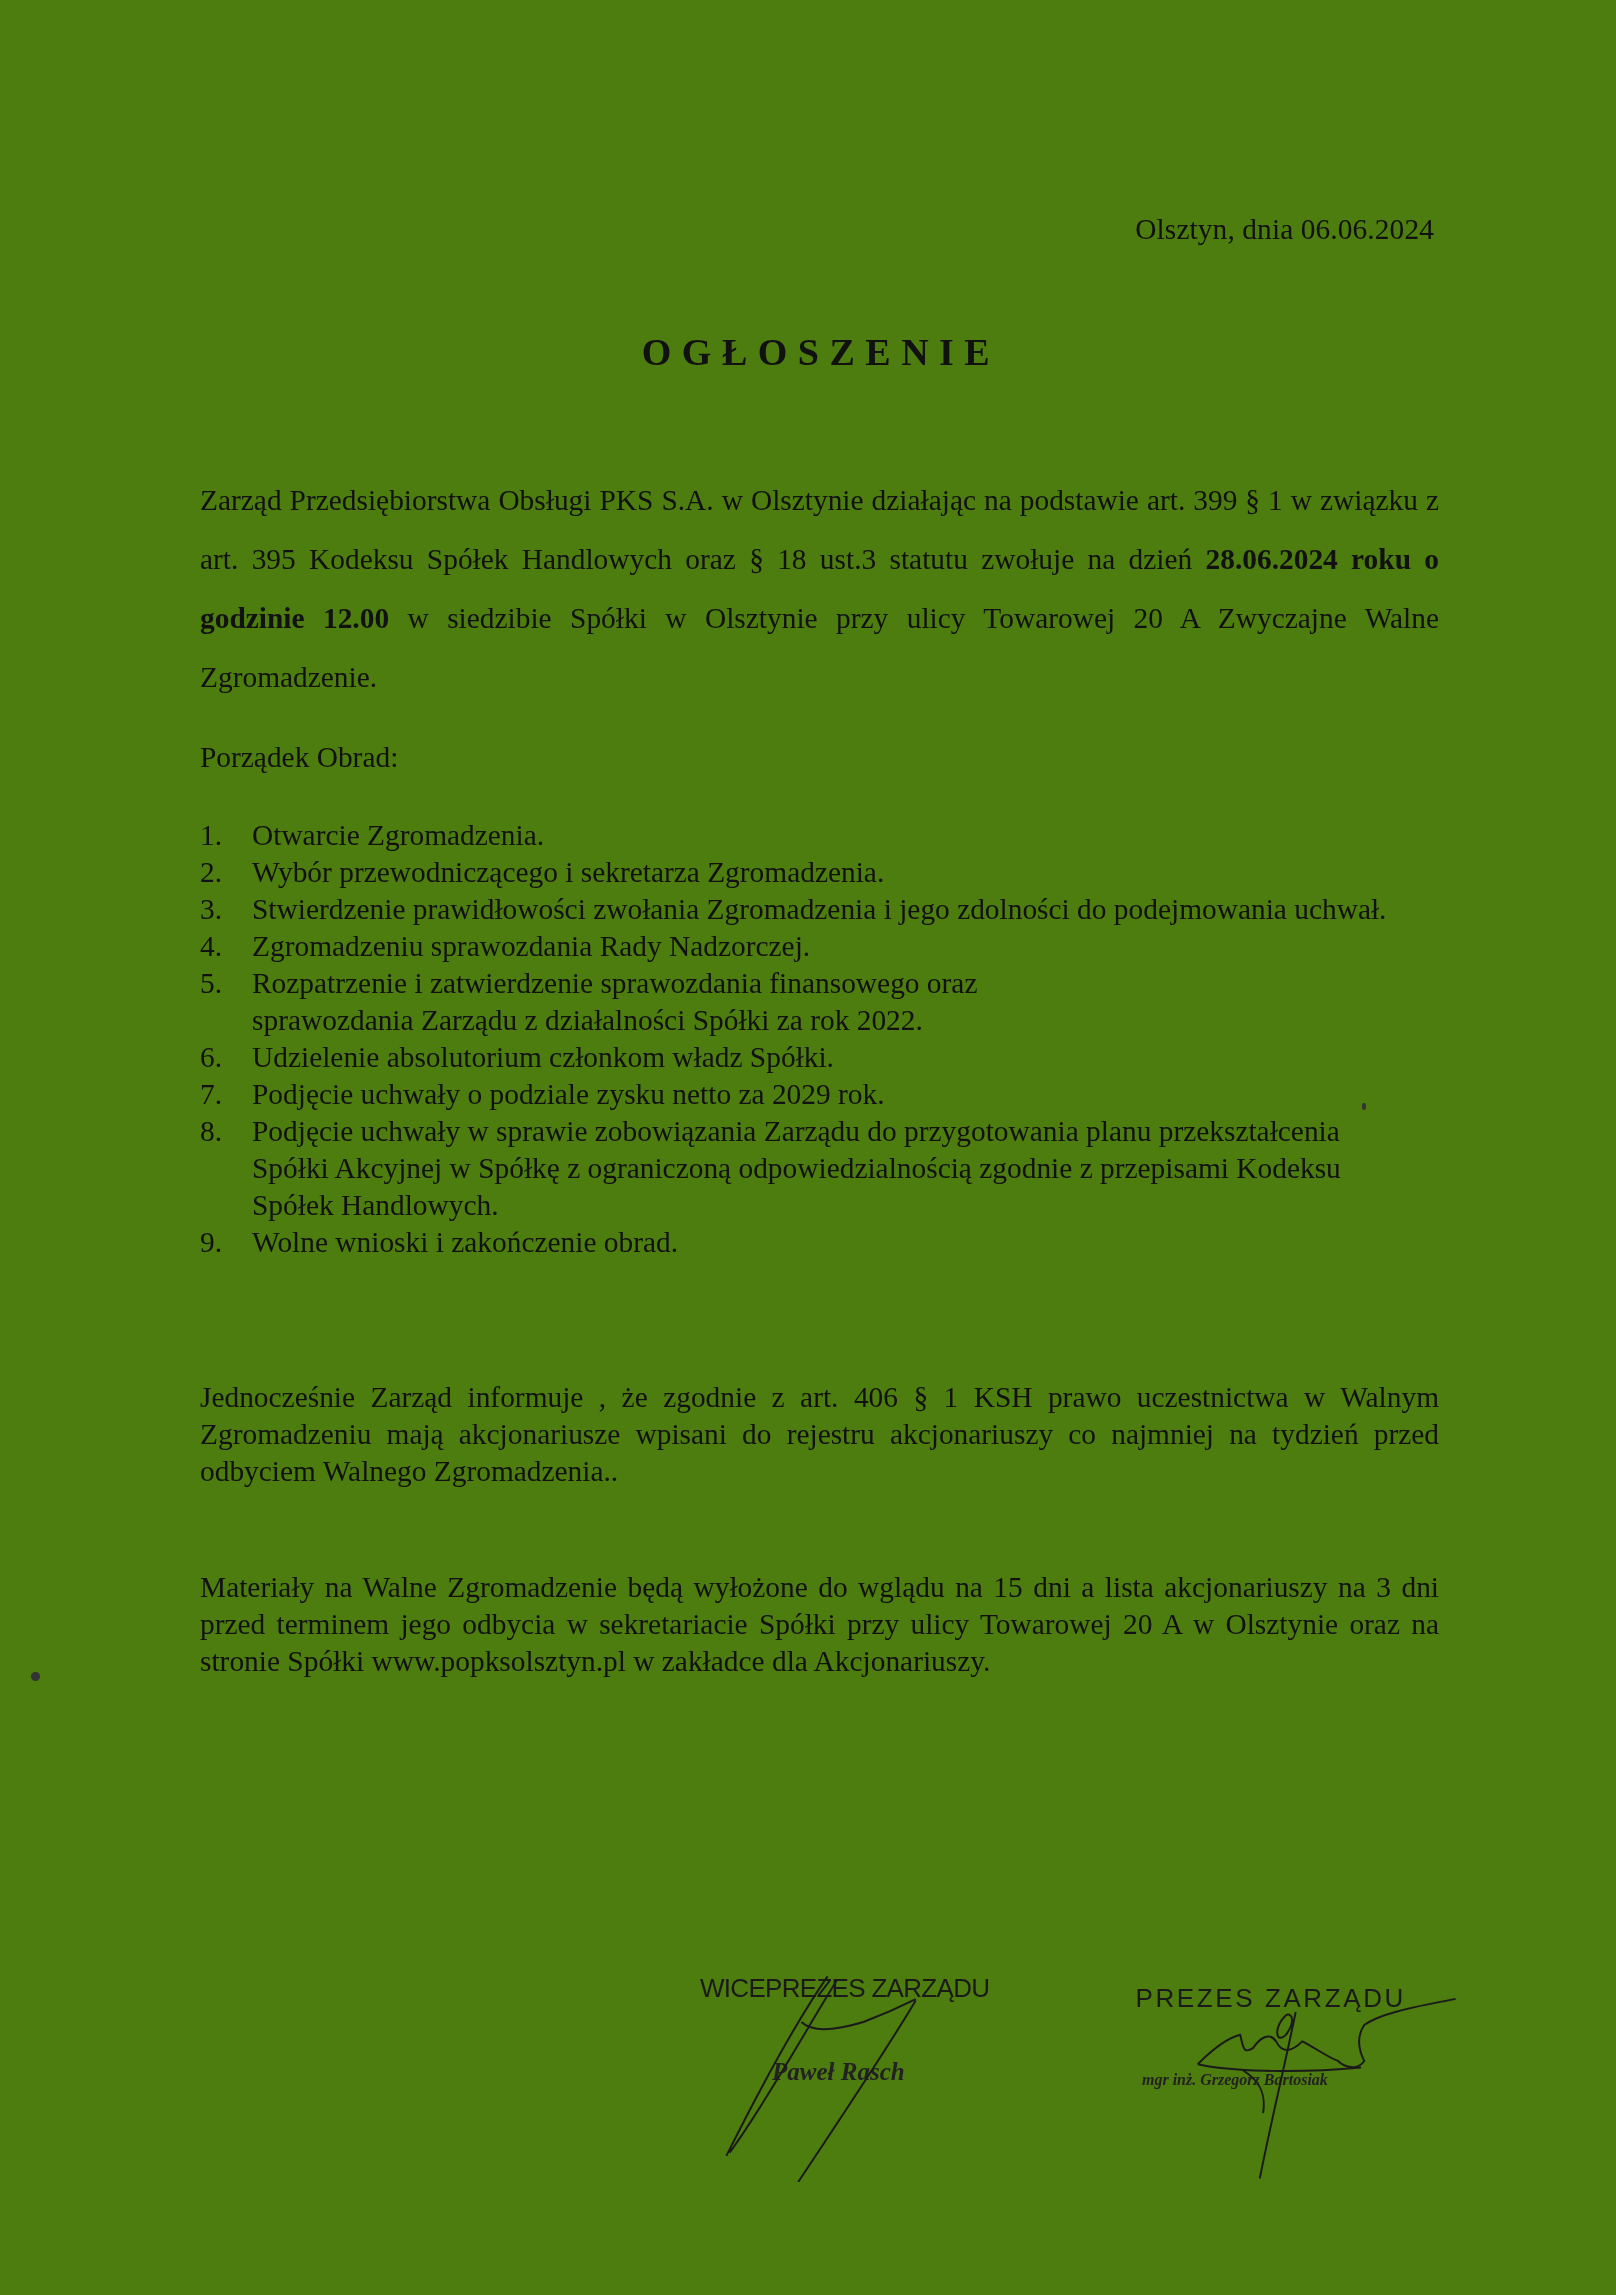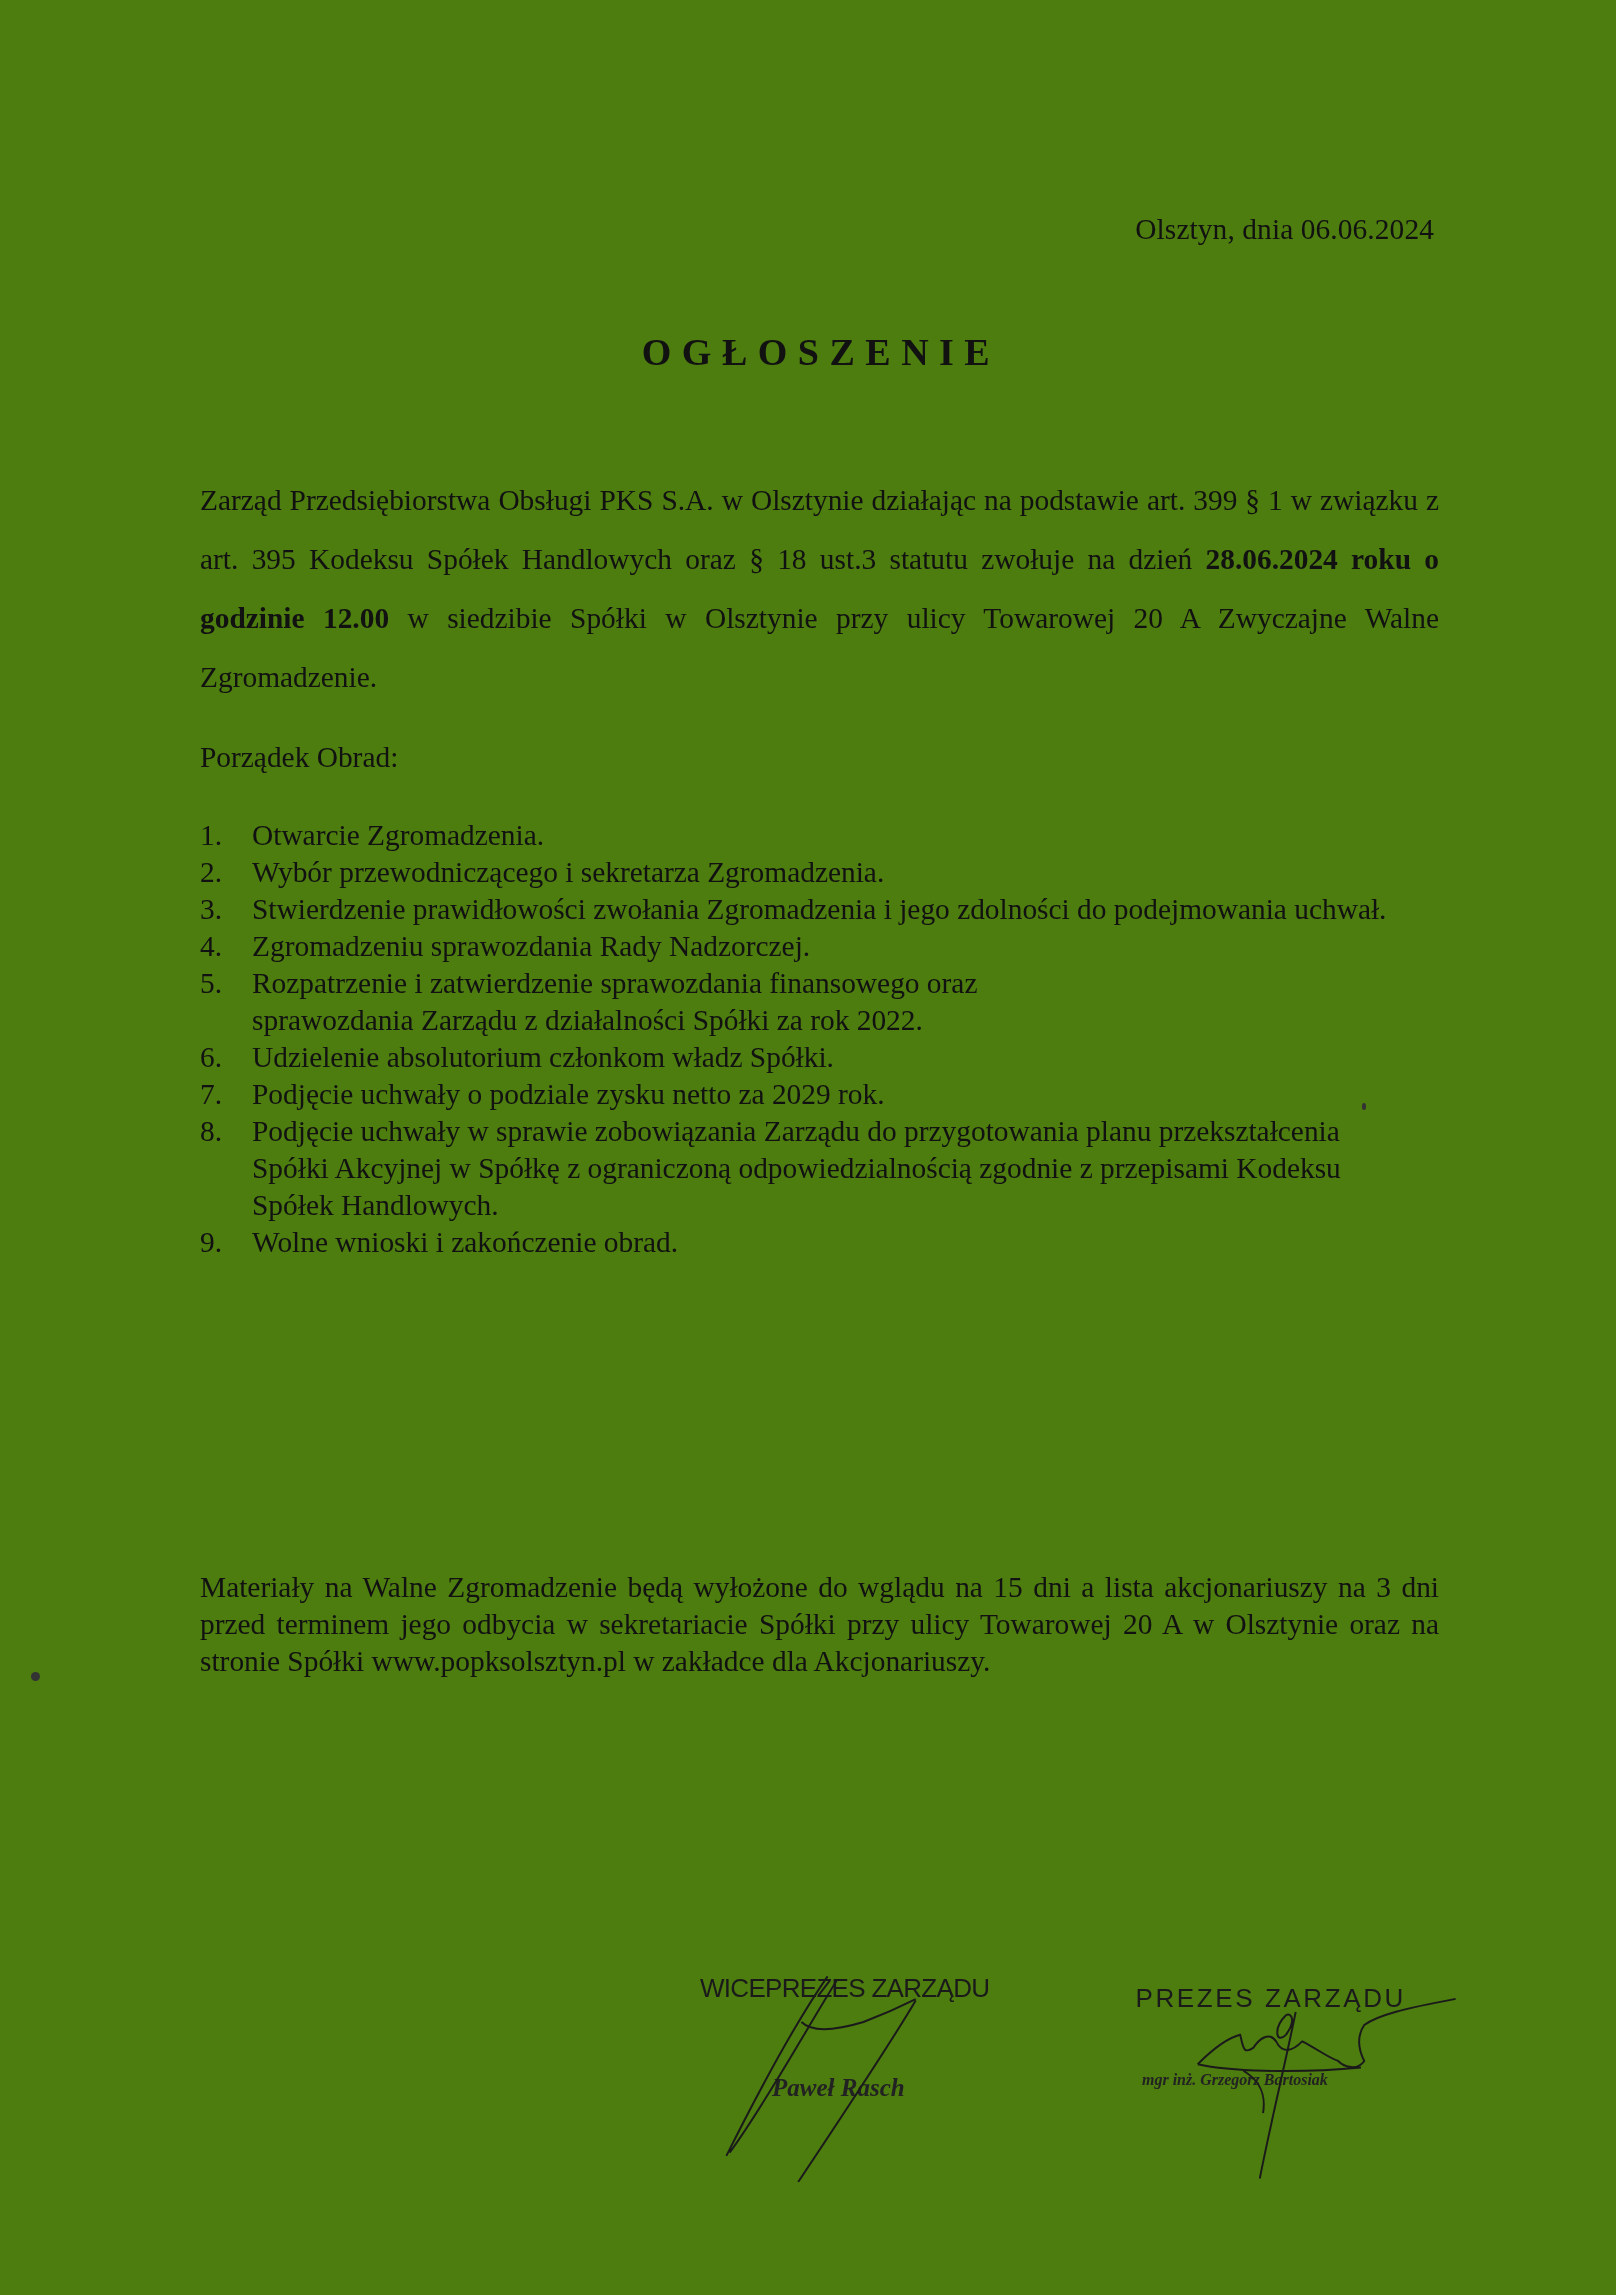--- a/index.html
+++ b/index.html
@@ -42,21 +42,21 @@
     font-size: 26px; letter-spacing: 0.7px; color: #1a1a1a; position: absolute;
     white-space: nowrap;
     text-align: center;
   }
   .sig-left .sig-role { left: 0; top: 13px; letter-spacing: -0.7px; }
   .sig-right .sig-role { left: 6.5px; top: 19.6px; letter-spacing: 2.6px; }
   .sig-name {
     position: absolute; font-style: italic; font-weight: bold; white-space: nowrap;
     font-family: "Liberation Serif", "DejaVu Serif", serif; color: #222;
   }
-  .sig-left .sig-name { left: 72px; top: 98px; font-size: 25px; margin-top: 16px; }
+  .sig-left .sig-name { left: 72px; top: 98px; font-size: 25px; }
   .sig-right .sig-name { left: 13px; top: 108px; font-size: 16px; }
   .signature { position: absolute; left: 0; top: 0; width: 100%; height: 100%; pointer-events: none; }
   .speck { position: absolute; background: #333; border-radius: 50%; }
 </style>
 </head>
 <body>
 
 <div class="page">
 
   <div class="date">Olsztyn, dnia 06.06.2024</div>
@@ -99,20 +99,21 @@
     <li>
         <span class="num">8.</span>
         <span class="txt" style="max-width:1126px">Podjęcie uchwały w sprawie zobowiązania Zarządu do przygotowania planu przekształcenia Spółki Akcyjnej w Spółkę z ograniczoną odpowiedzialnością zgodnie z przepisami Kodeksu Spółek Handlowych.</span>
       </li>
     <li>
         <span class="num">9.</span>
         <span class="txt">Wolne wnioski i zakończenie obrad.</span>
       </li>
   </ol>
 
+  <div class="para info1">Jednocześnie Zarząd informuje , że zgodnie z art. 406 § 1 KSH prawo uczestnictwa w Walnym Zgromadzeniu mają akcjonariusze wpisani do rejestru akcjonariuszy co najmniej na tydzień przed odbyciem Walnego Zgromadzenia..</div>
 
   <div class="para info2">Materiały na Walne Zgromadzenie będą wyłożone do wglądu na 15 dni a lista akcjonariuszy na 3 dni przed terminem jego odbycia w sekretariacie Spółki przy ulicy Towarowej 20 A w Olsztynie oraz na stronie Spółki  www.popksolsztyn.pl w zakładce dla Akcjonariuszy.</div>
 
   <div class="sig-block sig-left">
     <div class="sig-role">WICEPREZES ZARZĄDU</div>
     <div class="sig-name">Paweł Rasch</div>
     <svg class="signature" viewBox="0 0 520 340">
       <path d="M195 25 C150 90, 90 200, 40 300 M210 30 C160 110, 100 220, 45 295 M155 95 C170 110, 200 110, 250 95 C290 80, 320 65, 330 60 M330 62 C290 130, 230 220, 150 340" fill="none" stroke="#1a1a1a" stroke-width="3"></path>
     </svg>
   </div>

